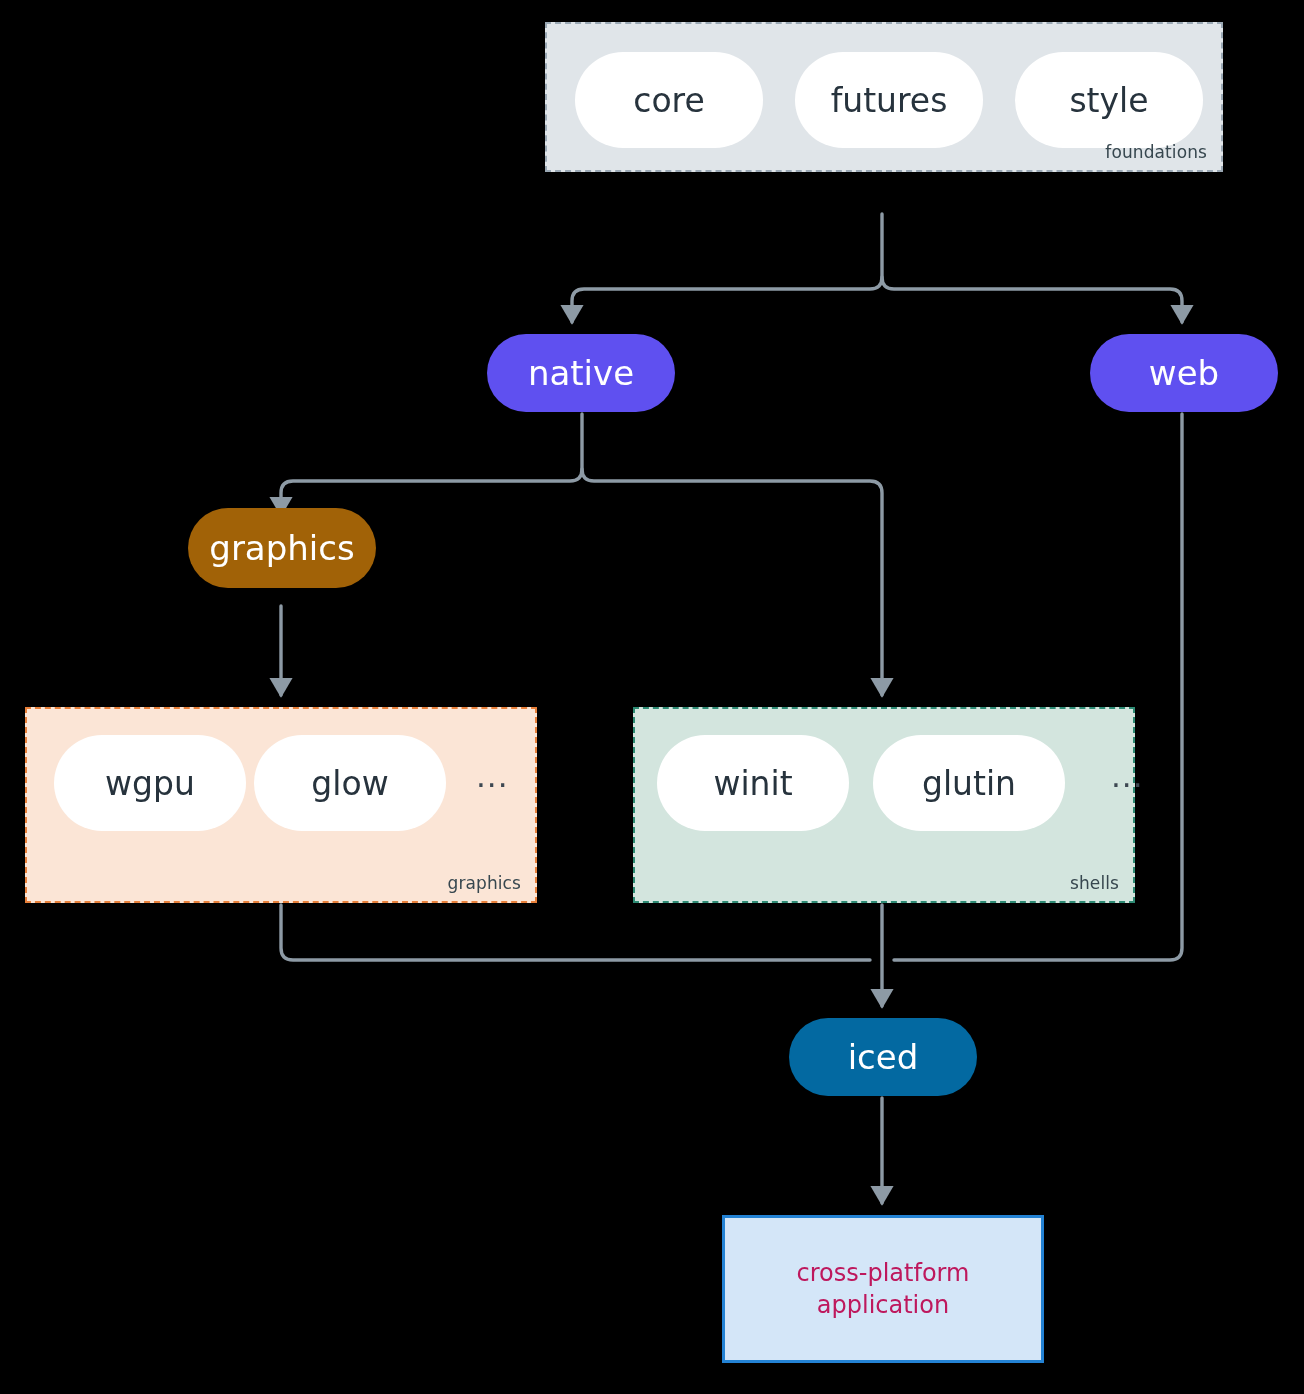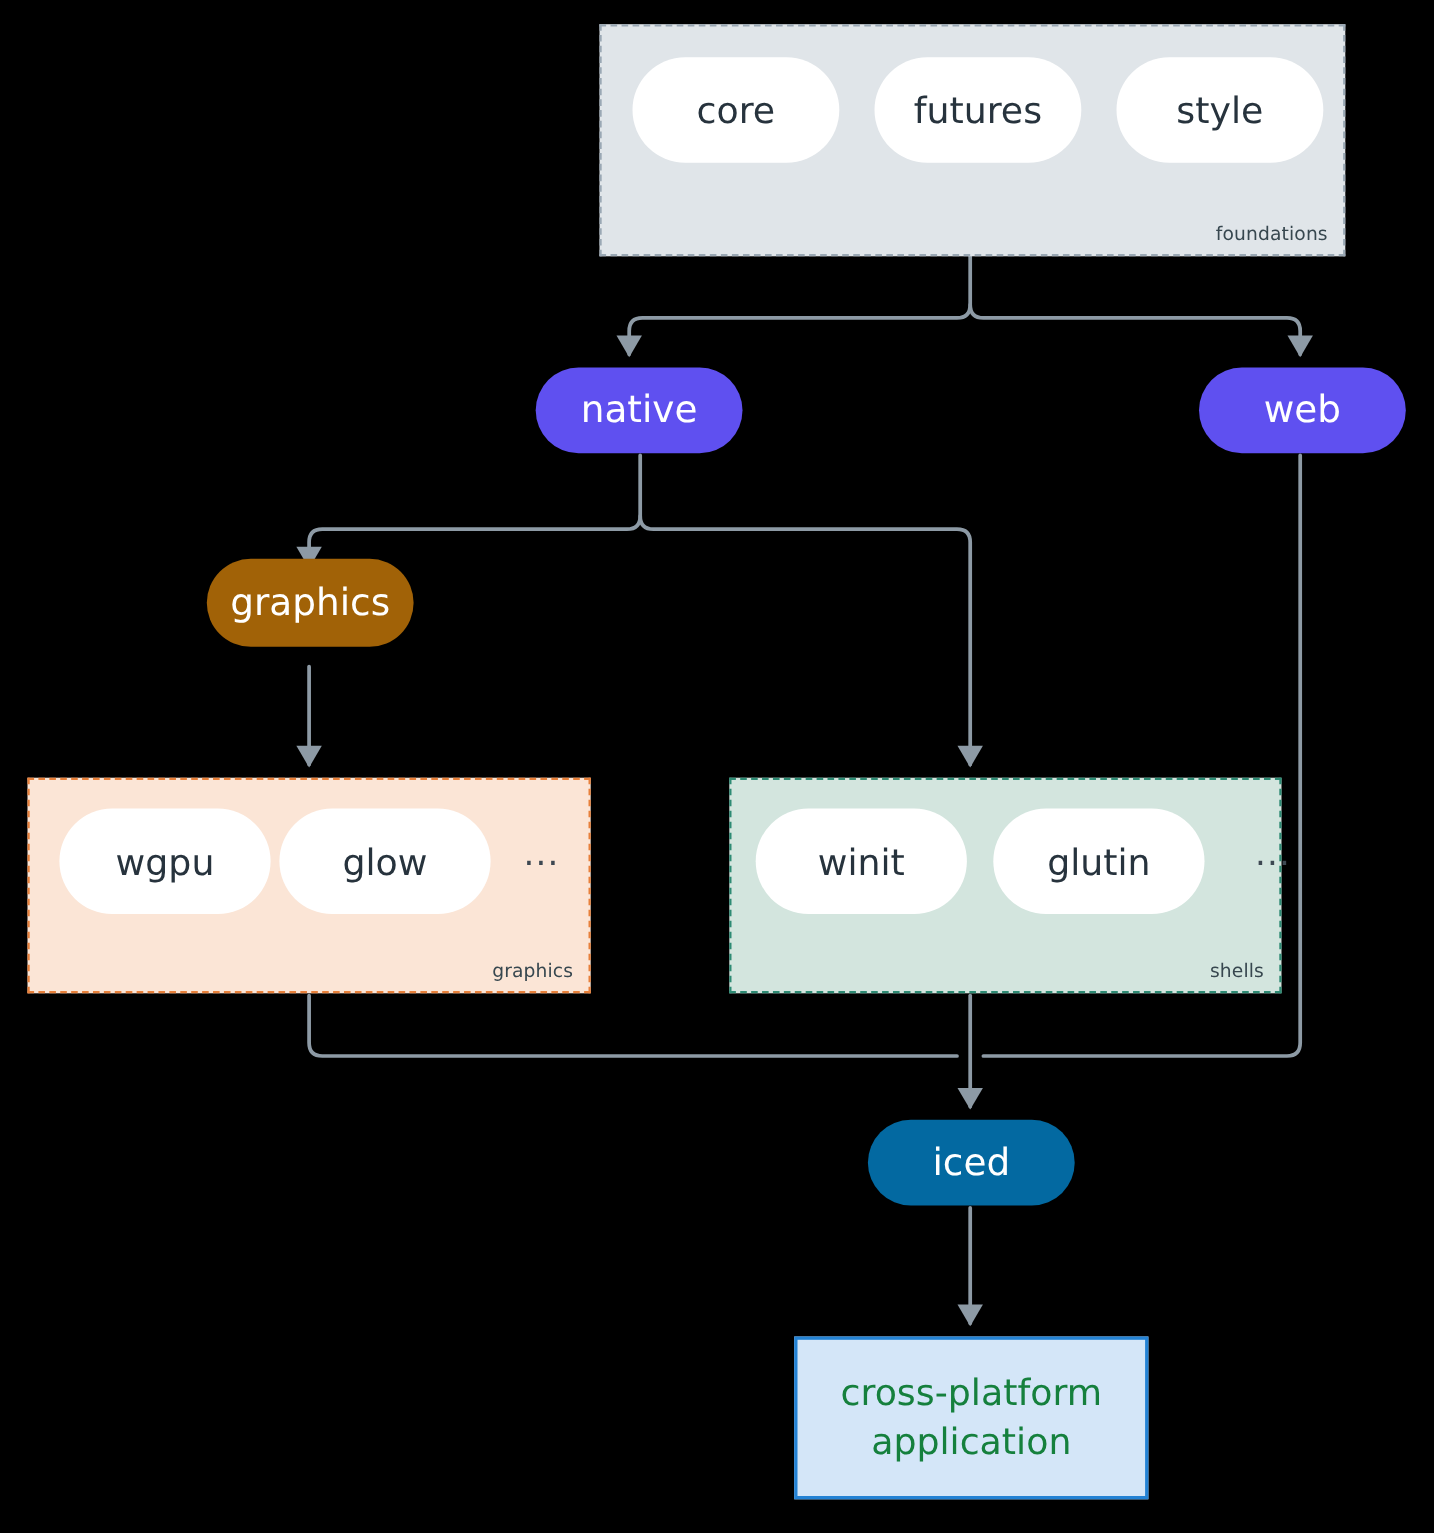--- a/index.html
+++ b/index.html
@@ -37,34 +37,34 @@
     font-size: 17px;
     color: #37474f;
     letter-spacing: 0.1px;
     white-space: nowrap;
   }
 
   #group-foundations {
     left: 545px;
     top: 22px;
     width: 678px;
-    height: 211px;
+    height: 150px;
     background: #e0e5e9;
     border: 2px dashed #9aa8b4;
   }
   #group-renderers {
     left: 25px;
     top: 707px;
     width: 512px;
     height: 196px;
     background: #fbe5d6;
     border: 2px dashed #e8803a;
   }
   #group-shells {
-    left: 663px;
+    left: 633px;
     top: 707px;
     width: 502px;
     height: 196px;
     background: #d3e5de;
     border: 2px dashed #2e8b74;
   }
 
   
   .pill-row {
     position: absolute;
@@ -138,22 +138,22 @@
     top: 1215px;
     width: 322px;
     height: 148px;
     background: #d4e6f8;
     border: 3px solid #2382d4;
     box-sizing: border-box;
     display: flex;
     flex-direction: column;
     align-items: center;
     justify-content: center;
-    color: #15803d;
-    font-size: 33px;
+    color: #be185d;
+    font-size: 24px;
     line-height: 1.35;
     text-align: center;
   }
 </style>
 </head>
 <body>
 
 <div id="diagram">
 
   <svg id="edges" viewBox="0 0 1304 1394" xmlns="http://www.w3.org/2000/svg">

